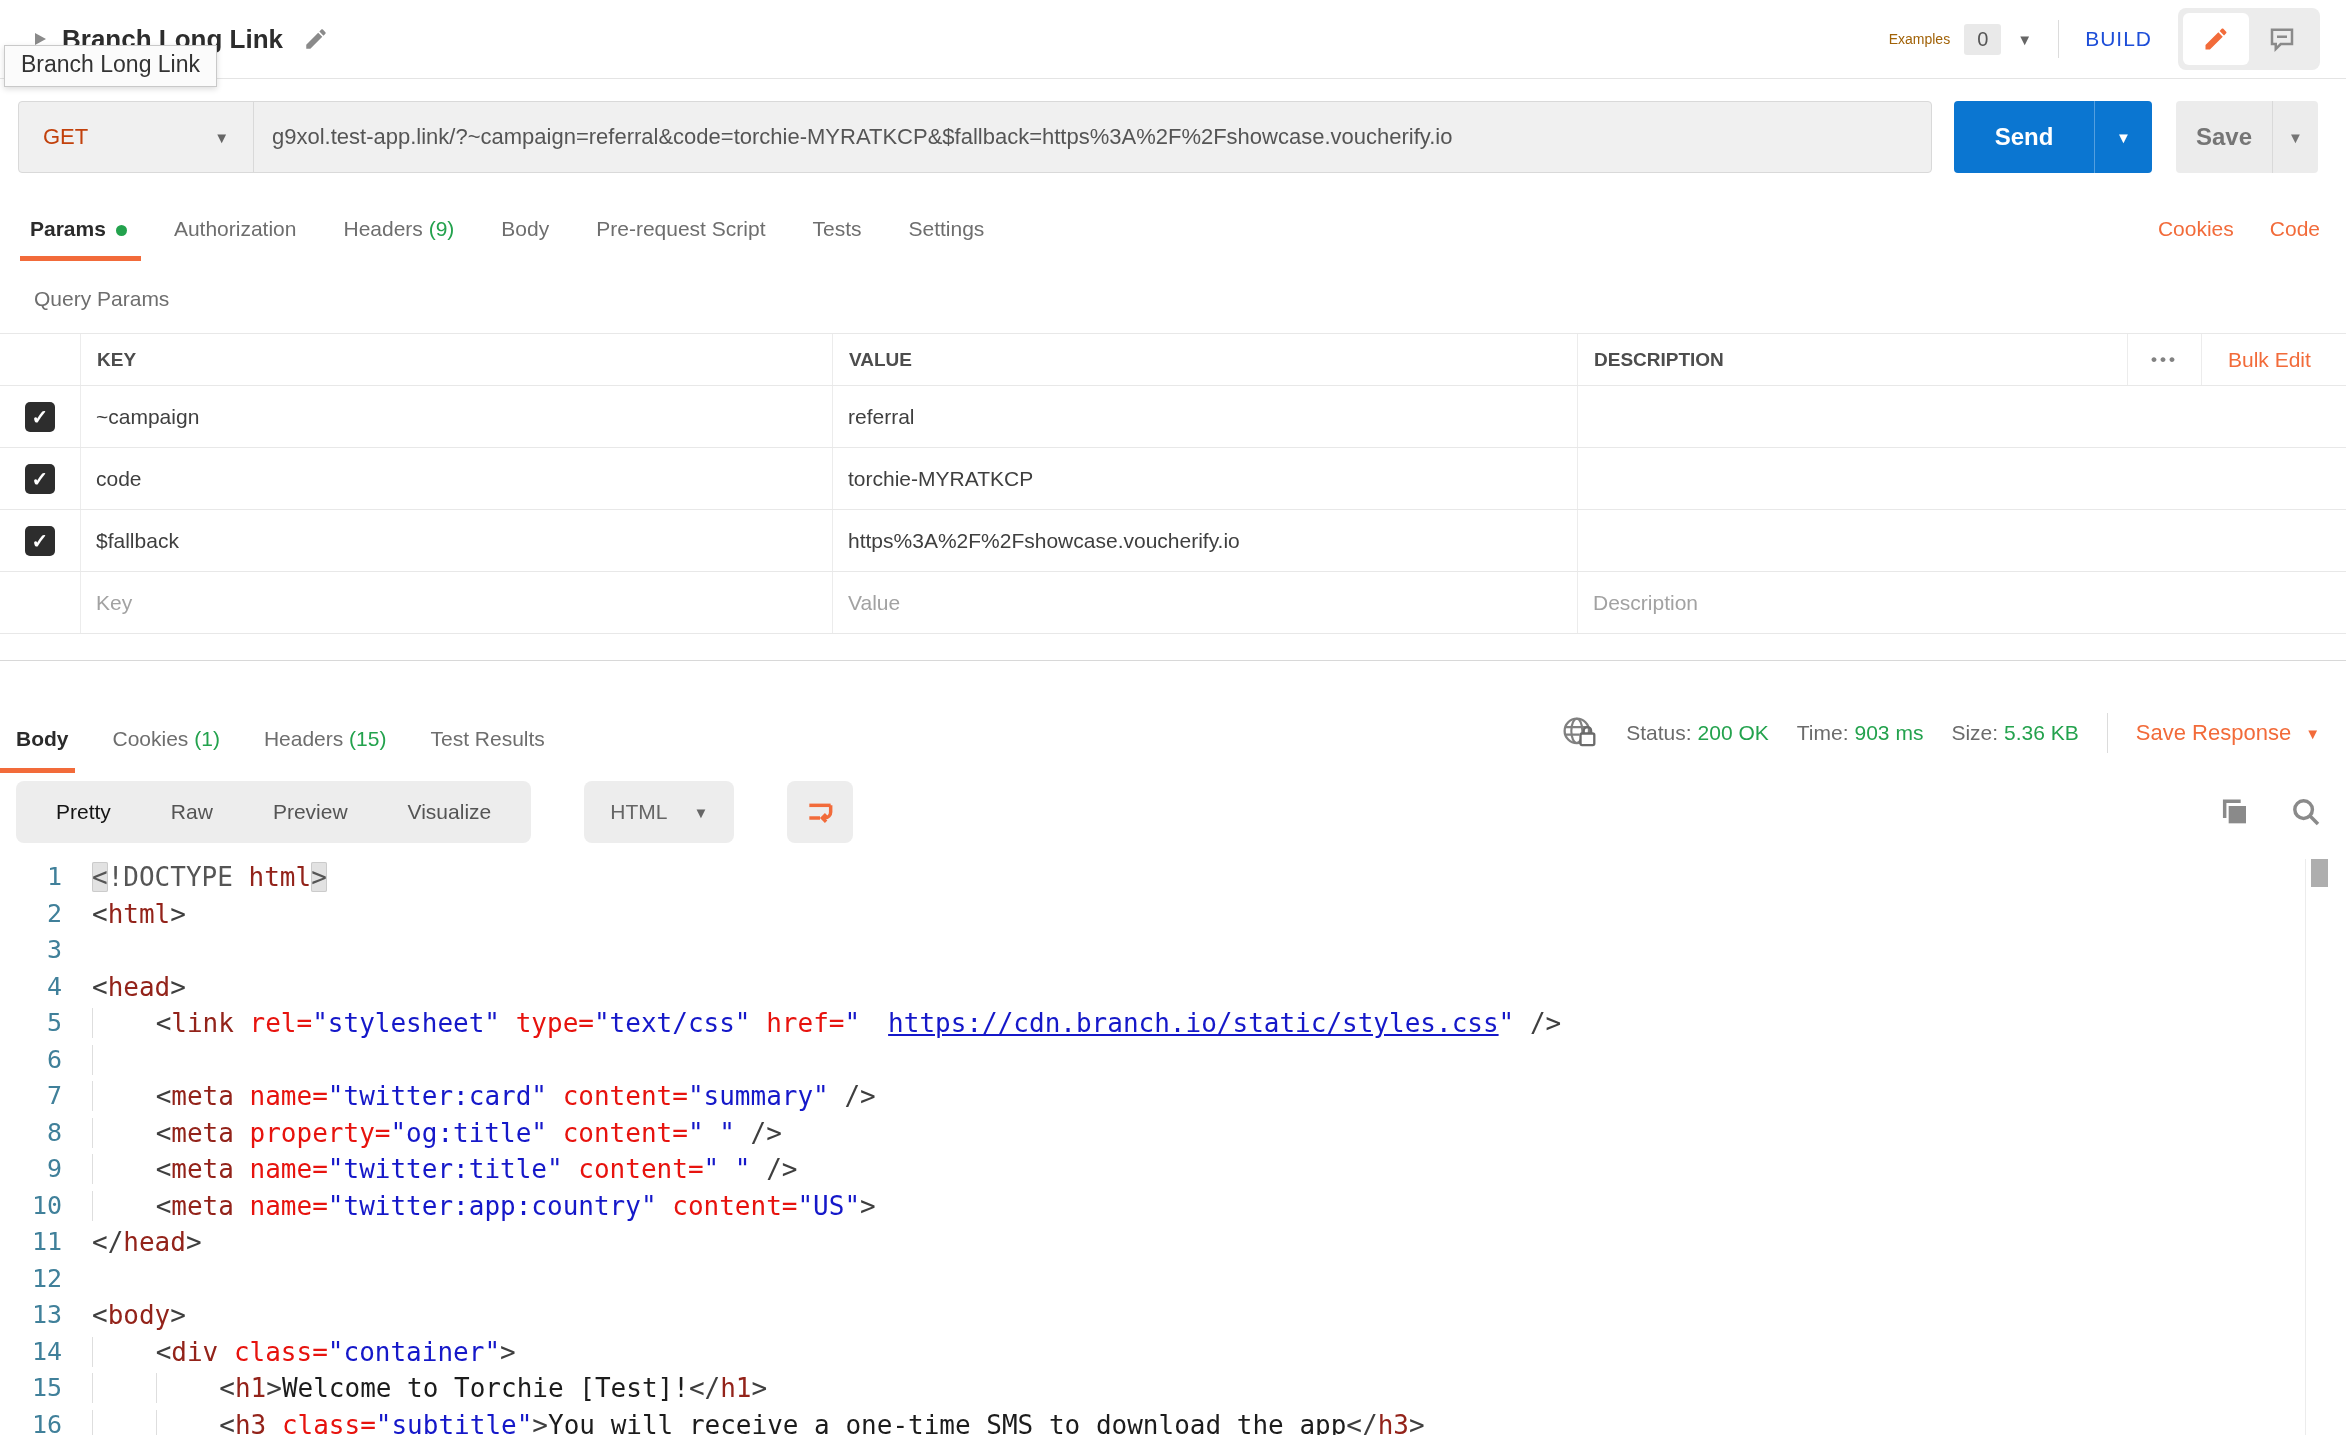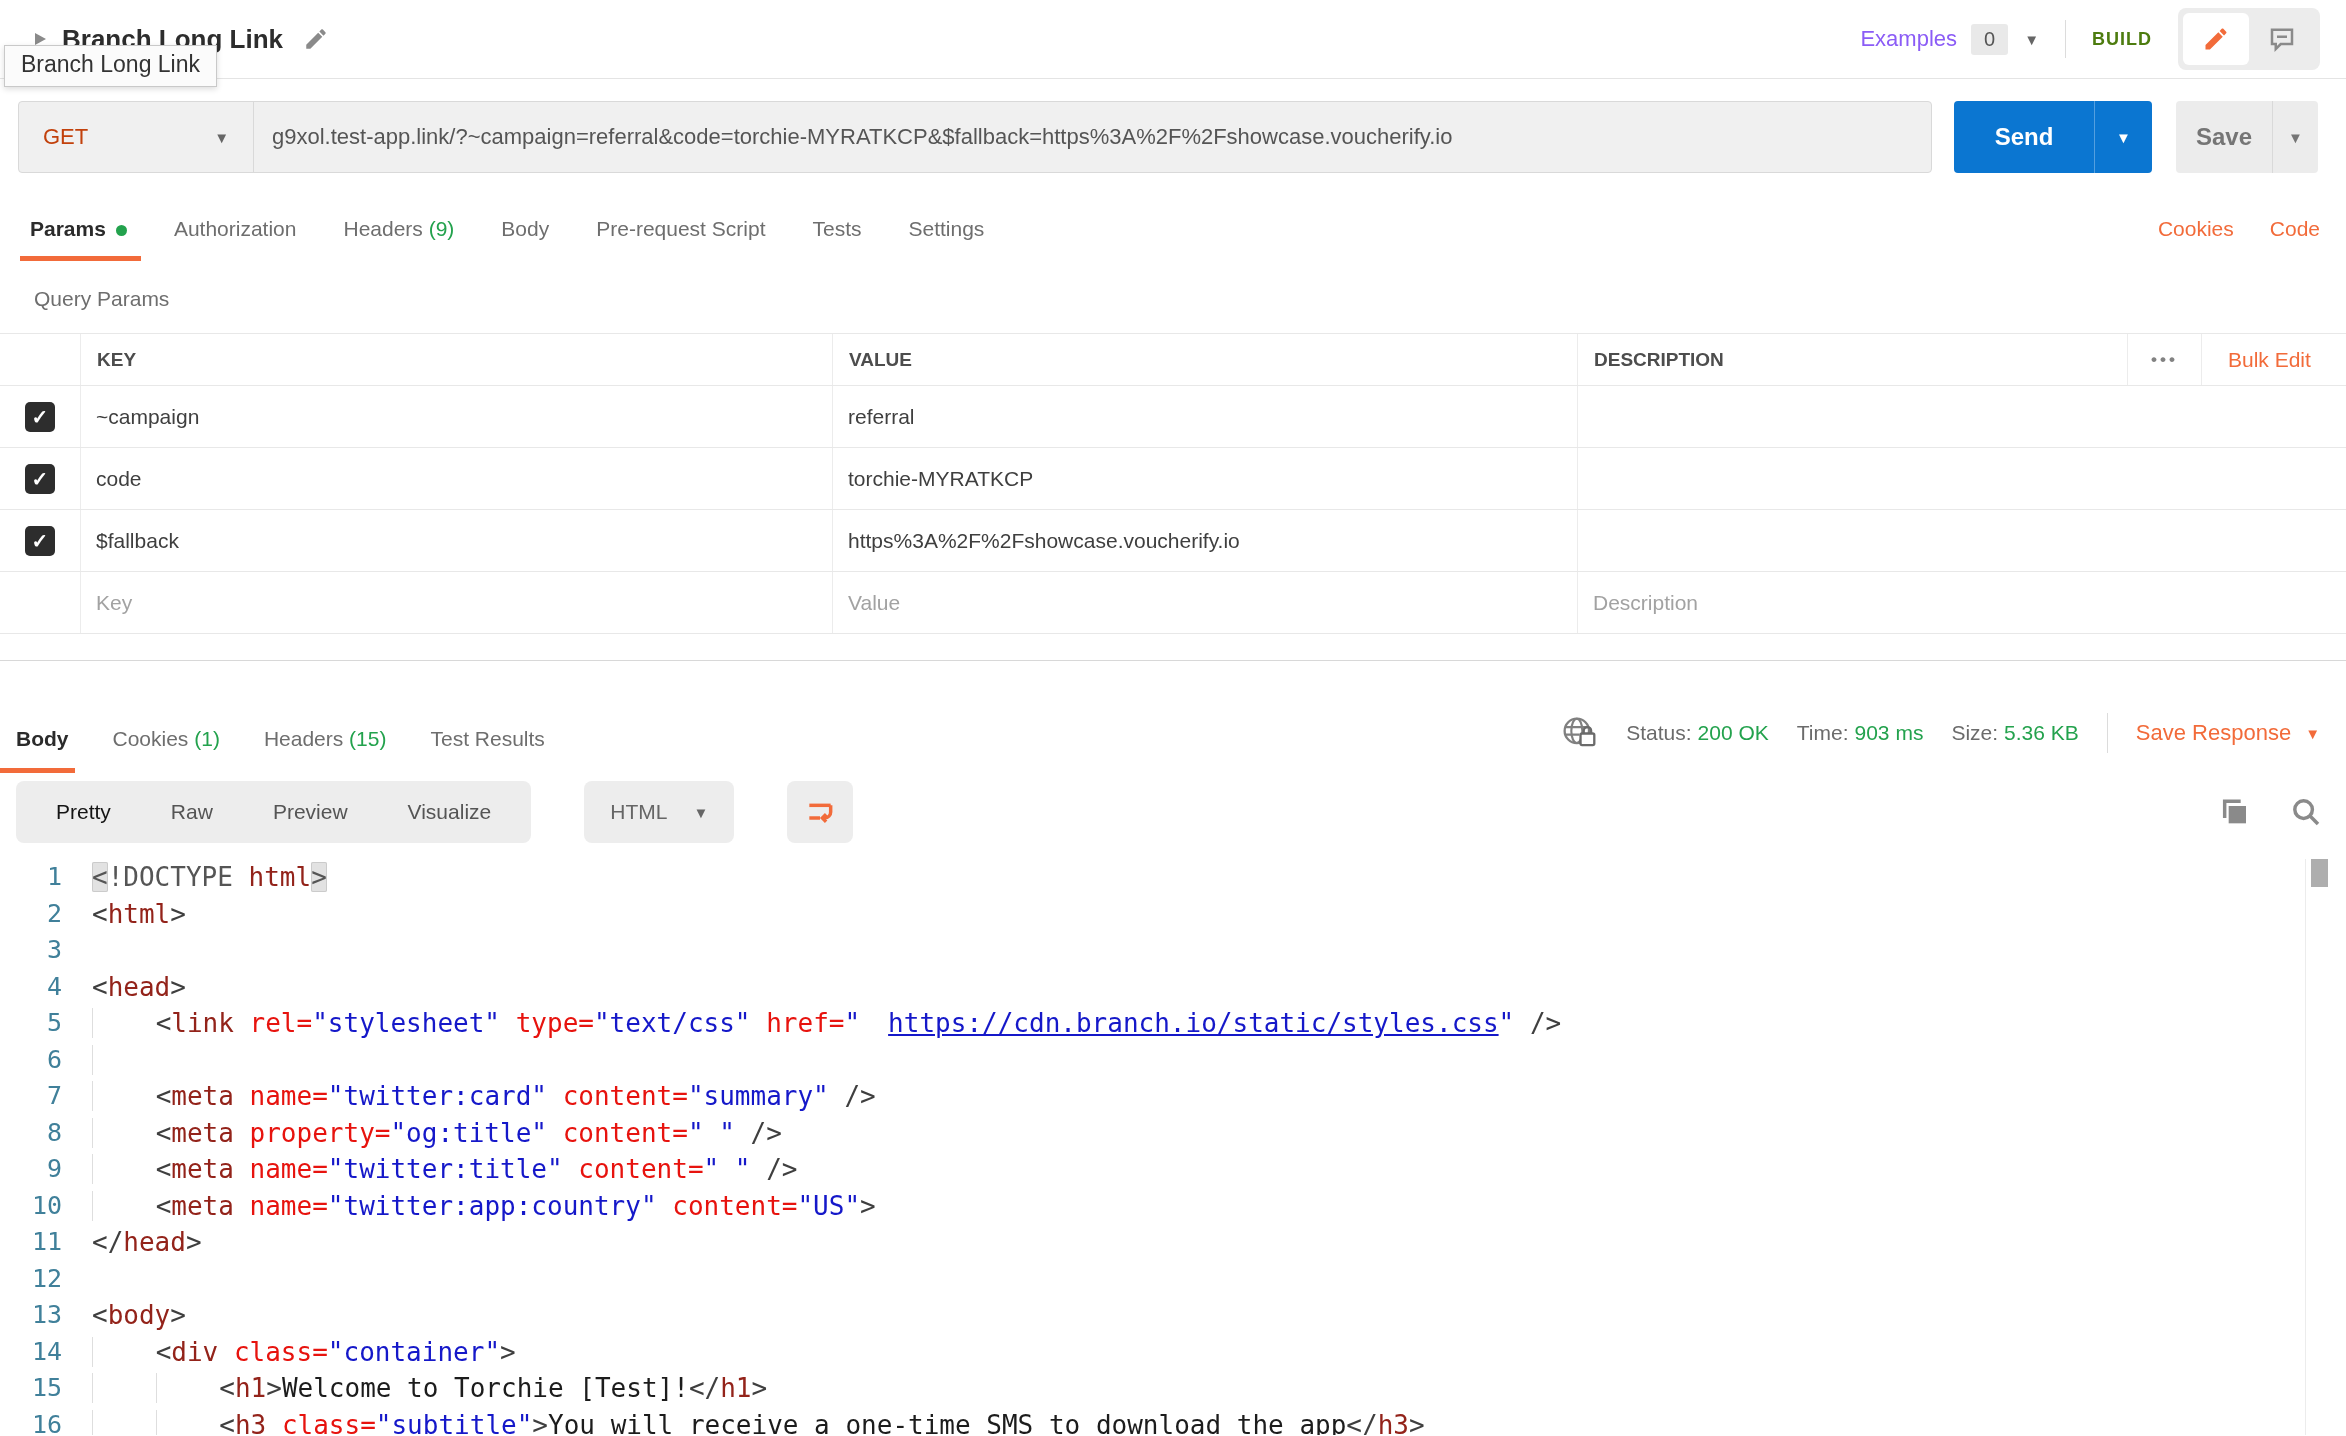--- a/index.html
+++ b/index.html
@@ -6,25 +6,25 @@
   html,body { width:2346px; height:1436px; overflow:hidden; background:#fff;
     font-family:"Liberation Sans", sans-serif; color:#3f3f3f; }
 
   
   .app-header { height:79px; display:flex; align-items:center; padding:0 26px 0 34px;
     border-bottom:1px solid #e4e4e4; position:relative; }
   .caret-ico { margin-right:15px; display:flex; }
   .req-title { font-size:26px; font-weight:bold; color:#2d2d2d; }
   .edit-ico { margin-left:20px; color:#8a8a8a; display:flex; }
   .header-right { margin-left:auto; display:flex; align-items:center; }
-  .examples-label { font-size:22px; color:#8b5cf6; }
+  .examples-label { font-size:14px; color:#a16207; }
   .badge { background:#e9e9e9; color:#555; font-size:20px; padding:4px 13px; border-radius:3px; margin-left:14px; }
   .chev { color:#666; font-size:15px; margin-left:16px; }
   .vdiv { width:1px; height:38px; background:#dcdcdc; margin:0 26px; }
-  .build-label { color:#4d7c0f; font-weight:bold; font-size:18px; letter-spacing:1px; }
+  .build-label { color:#1d4ed8; font-weight:normal; font-size:21px; letter-spacing:1px; }
   .seg { background:#ececec; border-radius:8px; padding:5px; display:flex; margin-left:26px; }
   .seg-btn { width:66px; height:52px; border-radius:6px; display:flex; align-items:center; justify-content:center; color:#8a8a8a; }
   .seg-btn.active { background:#fff; color:var(--accent-orange); }
   .tooltip { position:absolute; left:4px; top:45px; background:#fbfbfb; border:1px solid #c9c9c9;
     box-shadow:0 2px 6px rgba(0,0,0,.14); padding:5px 16px 8px; font-size:23px; color:#333; z-index:20; white-space:nowrap; }
 
   
   .url-row { margin:22px 28px 0 18px; display:flex; height:72px; }
   .url-box { flex:1; display:flex; background:#f0f0f0; border:1px solid #d9d9d9; border-radius:4px; overflow:hidden; }
   .method-select { width:235px; display:flex; align-items:center; justify-content:space-between;

